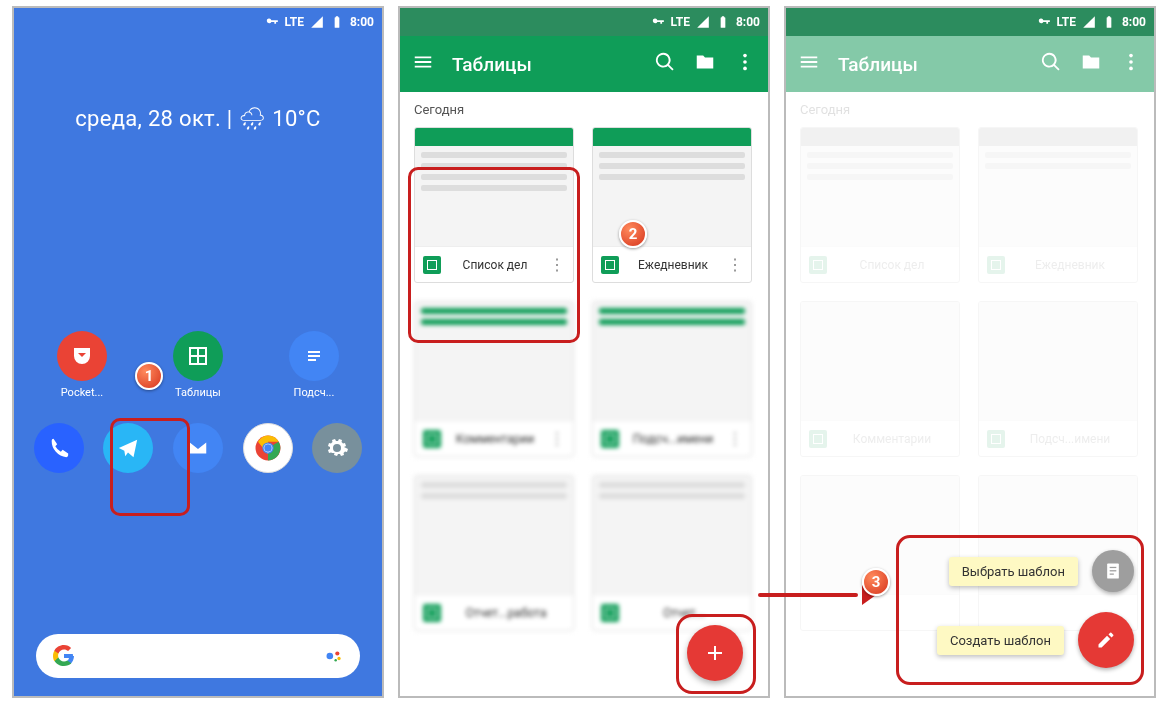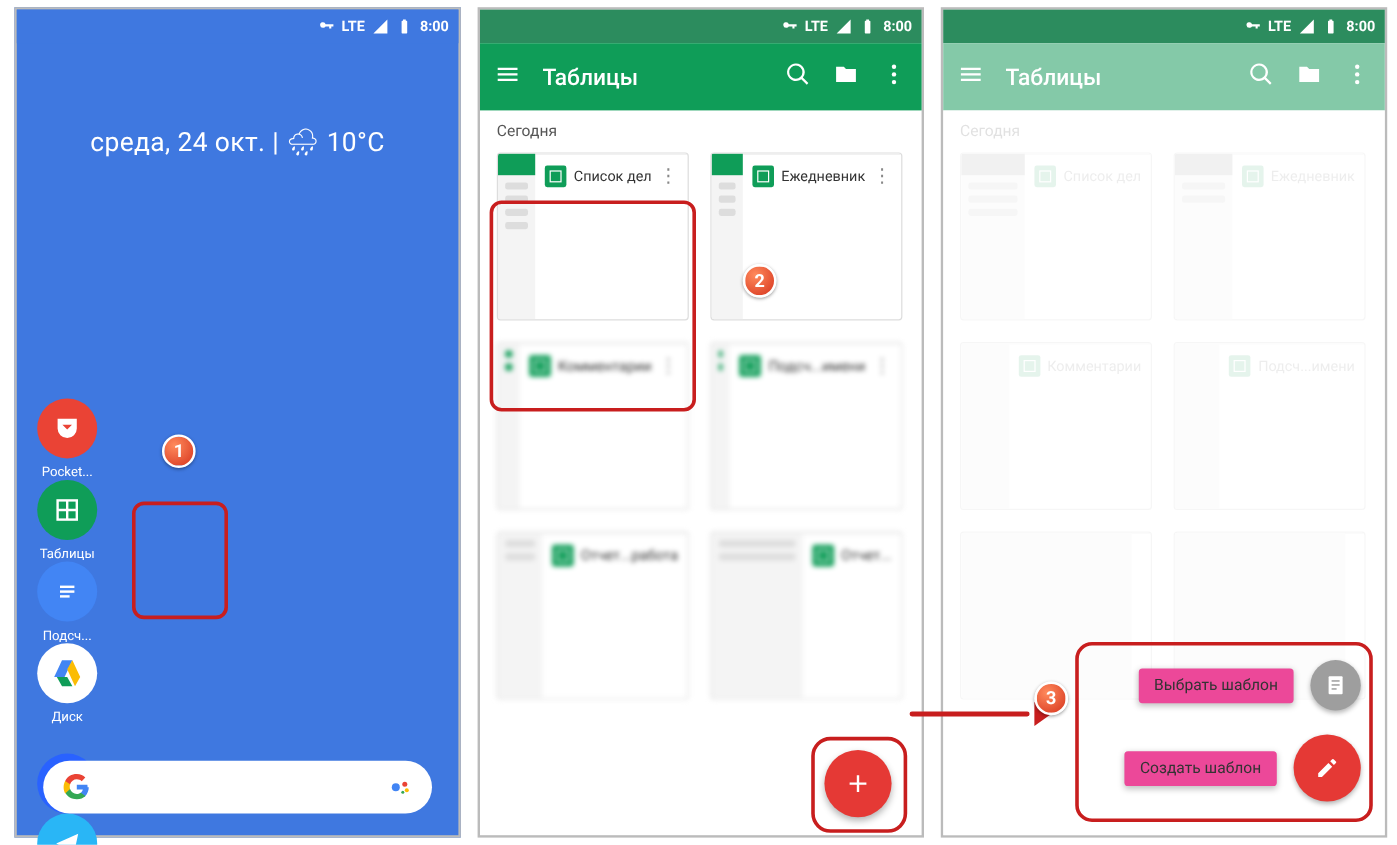--- a/index.html
+++ b/index.html
@@ -9,40 +9,40 @@
 .screen2 { left: 398px; top: 6px; }
 .screen3 { left: 784px; top: 6px; }
 
 .statusbar { height: 28px; display: flex; justify-content: flex-end; align-items: center; padding: 0 8px; gap: 6px; color: #fff; font-size: 12px; font-weight: bold; }
 .screen2 .statusbar, .screen3 .statusbar { background: #2C8C5E; }
 .screen1 .statusbar { background: #3F78E0; }
 .sicon { width: 14px; height: 14px; display: inline-flex; align-items: center; justify-content: center; }
 .sicon svg { width: 14px; height: 14px; fill: #fff; }
 
 .weather { color: #fff; text-align: center; font-size: 22px; padding: 70px 10px 0; letter-spacing: 0.3px; }
-.approw { display: flex; justify-content: space-around; padding: 0 10px; margin-top: 24px; flex-direction: column; }
+.approw { display: flex; justify-content: space-around; padding: 0 10px; margin-top: 24px; }
 .app { display: flex; flex-direction: column; align-items: center; width: 64px; }
 .appicon { width: 50px; height: 50px; border-radius: 50%; display: flex; align-items: center; justify-content: center; color: #fff; font-size: 22px; }
 .applabel { color: #fff; font-size: 11px; margin-top: 5px; white-space: nowrap; overflow: hidden; text-overflow: ellipsis; max-width: 64px; }
 .searchbar { position: absolute; bottom: 18px; left: 22px; right: 22px; height: 44px; background: #fff; border-radius: 22px; display: flex; align-items: center; padding: 0 16px; justify-content: space-between; }
 
 .hl { border: 3px solid #C81E1E; border-radius: 10px; position: absolute; }
 .hl1 { left: 110px; top: 418px; width: 80px; height: 98px; }
 .badge { width: 28px; height: 28px; background: radial-gradient(circle at 35% 30%, #ff8a5c, #d6341d); border-radius: 50%; border: 2px solid #fff; color: #fff; display: flex; align-items: center; justify-content: center; font-weight: bold; font-size: 15px; position: absolute; box-shadow: 0 1px 3px rgba(0,0,0,0.4); }
 .b1 { left: 135px; top: 362px; }
 
 .appbar { height: 56px; background: #0F9D58; display: flex; align-items: center; padding: 0 12px; gap: 18px; color: #fff; }
 .appbar .title { flex: 1; font-size: 19px; font-weight: 500; }
 .appbar svg { width: 22px; height: 22px; fill: #fff; }
 .screen3 .appbar { background: #84C9A8; }
 .screen3 .overlaydim { position: absolute; top: 84px; left: 0; right: 0; bottom: 0; background: rgba(255,255,255,0.65); }
 
 .section { padding: 10px 14px; color: #555; font-size: 13px; }
 .grid { display: flex; flex-wrap: wrap; gap: 18px; padding: 0 14px; }
-.card { width: 160px; height: 140px; background: #fff; border: 1px solid #ddd; border-radius: 3px; display: flex; flex-direction: row; overflow: hidden; text-align: center; }
+.card { width: 160px; height: 156px; background: #fff; border: 1px solid #ddd; border-radius: 3px; display: flex; flex-direction: column; overflow: hidden; text-align: center; }
 .thumb { flex: 1; background: #f4f4f4; position: relative; }
 .thumbhead { height: 18px; background: #0F9D58; }
 .thumbrows { padding: 6px; }
 .thumbrow { height: 6px; background: #ddd; margin-bottom: 5px; border-radius: 2px; }
 .cardfoot { height: 36px; display: flex; align-items: center; padding: 0 8px; gap: 6px; border-top: 1px solid #eee; }
 .sheetsicon { width: 18px; height: 18px; background: #0F9D58; border-radius: 2px; position: relative; }
 .sheetsicon::after { content:""; position:absolute; inset:4px; border:1px solid #fff; }
 .cardname { font-size: 12px; color: #333; flex: 1; white-space: nowrap; overflow: hidden; text-overflow: ellipsis; }
 .dots { color: #888; font-size: 16px; }
 
@@ -56,21 +56,21 @@
 .fab2 { left: 687px; top: 625px; }
 .hlfab { left: 676px; top: 614px; width: 80px; height: 80px; border-radius: 16px; }
 
 .arrow { position: absolute; left: 758px; top: 588px; width: 118px; height: 12px; }
 .arrowline { position:absolute; left:0; top:5px; width:100px;height:4px; background:#C81E1E; border-radius:2px;}
 .arrowhead { position:absolute; right:0; top:-3px; width:0;height:0; border-left:14px solid #C81E1E; border-top:10px solid transparent; border-bottom:10px solid transparent;}
 .b3 { left: 862px; top: 568px; }
 
 .fabmenu { position: absolute; right: 20px; bottom: 28px; display: flex; flex-direction: column; gap: 20px; align-items: flex-end; }
 .fabrow { display: flex; align-items: center; gap: 14px; }
-.fablabel { background: #ec4899; border-radius: 3px; padding: 7px 13px; font-size: 13px; color: #333; box-shadow: 0 2px 5px rgba(0,0,0,0.25); }
+.fablabel { background: #fef9c3; border-radius: 3px; padding: 7px 13px; font-size: 13px; color: #333; box-shadow: 0 2px 5px rgba(0,0,0,0.25); }
 .minifab { width: 42px; height: 42px; border-radius: 50%; background: #9E9E9E; display: flex; align-items: center; justify-content: center; box-shadow: 0 2px 4px rgba(0,0,0,0.3); }
 .minifab svg { width: 20px; height: 20px; fill: #fff; }
 .fabedit { width: 56px; height: 56px; background: #E53935; }
 .hl3 { left: 896px; top: 535px; width: 248px; height: 150px; border-radius: 14px; }
 
 .blurcard { filter: blur(2px); }
 </style>
 </head>
 <body>
 
@@ -87,21 +87,21 @@
           <path d="M2 22L22 2v20z"></path>
         </svg>
       </span>
     <span class="sicon">
         <svg viewBox="0 0 24 24">
           <path d="M15 4h-1V2h-4v2H9a1 1 0 0 0-1 1v16a1 1 0 0 0 1 1h6a1 1 0 0 0 1-1V5a1 1 0 0 0-1-1z"></path>
         </svg>
       </span>
     <span>8:00</span>
   </div>
-  <div class="weather">среда, 24 окт. | 🌧 10°C</div>
+  <div class="weather">среда, 28 окт. | 🌧 10°C</div>
 
   <div class="approw" style="margin-top:200px">
     <div class="app">
         <div class="appicon" style="background:#EA4335">
           <svg width="24" height="24" viewBox="0 0 24 24" fill="#fff">
             <path d="M4 4h16v8a8 8 0 0 1-16 0zM8 9l4 4 4-4"></path>
           </svg>
         </div>
         <div class="applabel">Pocket...</div>
       </div>
@@ -117,30 +117,20 @@
       </div>
     <div class="app">
         <div class="appicon" style="background:#4285F4">
           <svg width="24" height="24" viewBox="0 0 24 24" fill="#fff">
             <rect x="6" y="7" width="12" height="2"></rect>
             <rect x="6" y="11" width="12" height="2"></rect>
             <rect x="6" y="15" width="8" height="2"></rect>
           </svg>
         </div>
         <div class="applabel">Подсч...</div>
-      </div>
-    <div class="app">
-        <div class="appicon" style="background:#fff">
-          <svg width="26" height="26" viewBox="0 0 24 24">
-            <path fill="#0F9D58" d="M4 15l4 7h8l-4-7z"></path>
-            <path fill="#4285F4" d="M8 2l-6 13h8L16 2z"></path>
-            <path fill="#FBBC04" d="M16 2l6 13-4 7-6-13z"></path>
-          </svg>
-        </div>
-        <div class="applabel">Диск</div>
       </div>
   </div>
 
   <div class="approw">
     <div class="app">
         <div class="appicon" style="background:#2962FF">
           <svg width="22" height="22" fill="#fff" viewBox="0 0 24 24">
             <path d="M6 2l4 6-2 2a14 14 0 0 0 6 6l2-2 6 4v2a2 2 0 0 1-2 2A18 18 0 0 1 4 4a2 2 0 0 1 2-2z"></path>
           </svg>
         </div>

